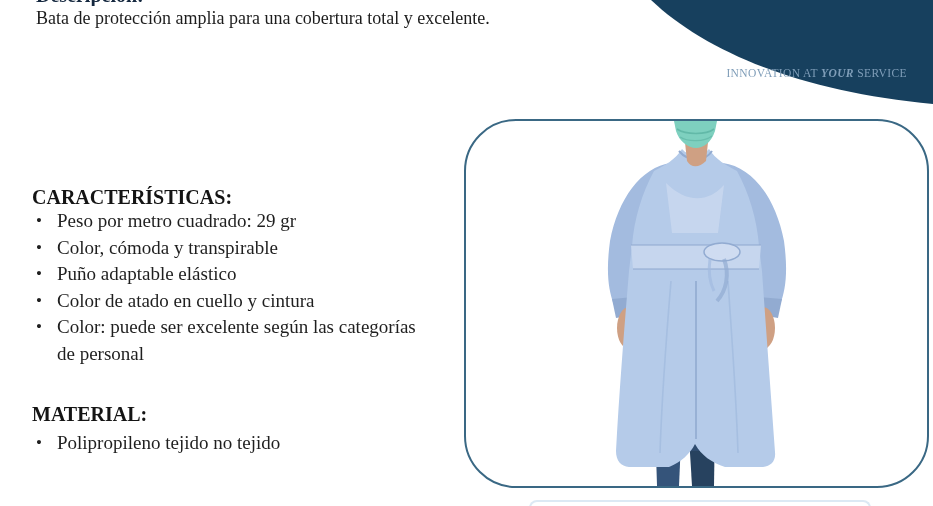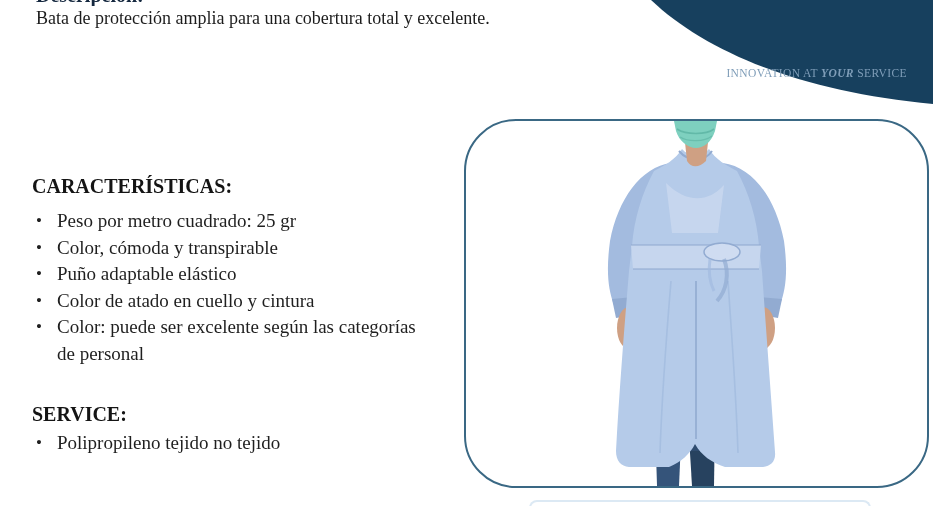--- a/index.html
+++ b/index.html
@@ -37,21 +37,21 @@
     position:absolute;top:31px;right:26px;font-size:11.5px;letter-spacing:.4px;
     color:var(--tagline);white-space:pre;margin-top:36px;
   }
   .tagline .b{font-weight:700;font-style:italic}
   
   .specs{position:absolute;left:36px;top:58px;font-size:19px;line-height:27px}
   .spec-line{white-space:pre-wrap}
   .spec-line .b{font-weight:700}
   
   .sec-head{position:absolute;left:32px;font-size:20px;font-weight:700;color:#141414}
-  .head-carac{top:175px}
+  .head-carac{top:186px}
   .head-material{top:403px}
   .ulist{position:absolute;left:36px;font-size:19px;line-height:26.5px}
   .list-carac{top:208px;width:400px}
   .list-material{top:430px;width:400px}
   .urow{display:flex}
   .urow .dot{width:21px;flex:0 0 21px;font-size:17px}
   .urow .txt{width:378px}
   
   .photo-box{
     position:absolute;left:464px;top:119px;width:465px;height:369px;
@@ -78,41 +78,41 @@
   <svg class="swoosh" viewBox="0 0 282 110" preserveAspectRatio="none" aria-hidden="true">
     <path d="M 0 0 C 55 52 150 92 282 104 L 282 0 Z"></path>
   </svg>
   <div class="tagline"><span>INNOVATION AT </span><span class="b">YOUR</span><span> SERVICE</span></div>
 
 
   <div class="sec-head head-carac">CARACTERÍSTICAS:</div>
   <div class="ulist list-carac">
     <div class="urow">
         <span class="dot">•</span>
-        <span class="txt">Peso por metro cuadrado: 25 gr</span>
+        <span class="txt">Peso por metro cuadrado: 29 gr</span>
       </div>
     <div class="urow">
         <span class="dot">•</span>
         <span class="txt">Color, cómoda y transpirable</span>
       </div>
     <div class="urow">
         <span class="dot">•</span>
         <span class="txt">Puño adaptable elástico</span>
       </div>
     <div class="urow">
         <span class="dot">•</span>
         <span class="txt">Color de atado en cuello y cintura</span>
       </div>
     <div class="urow">
         <span class="dot">•</span>
         <span class="txt">Color: puede ser excelente según las categorías de personal</span>
       </div>
   </div>
 
-  <div class="sec-head head-material">SERVICE:</div>
+  <div class="sec-head head-material">MATERIAL:</div>
   <div class="ulist list-material">
     <div class="urow">
         <span class="dot">•</span>
         <span class="txt">Polipropileno tejido no tejido</span>
       </div>
   </div>
 
   <div class="photo-box">
     <svg viewBox="0 0 461 365" preserveAspectRatio="xMidYMid meet" aria-hidden="true">
 

